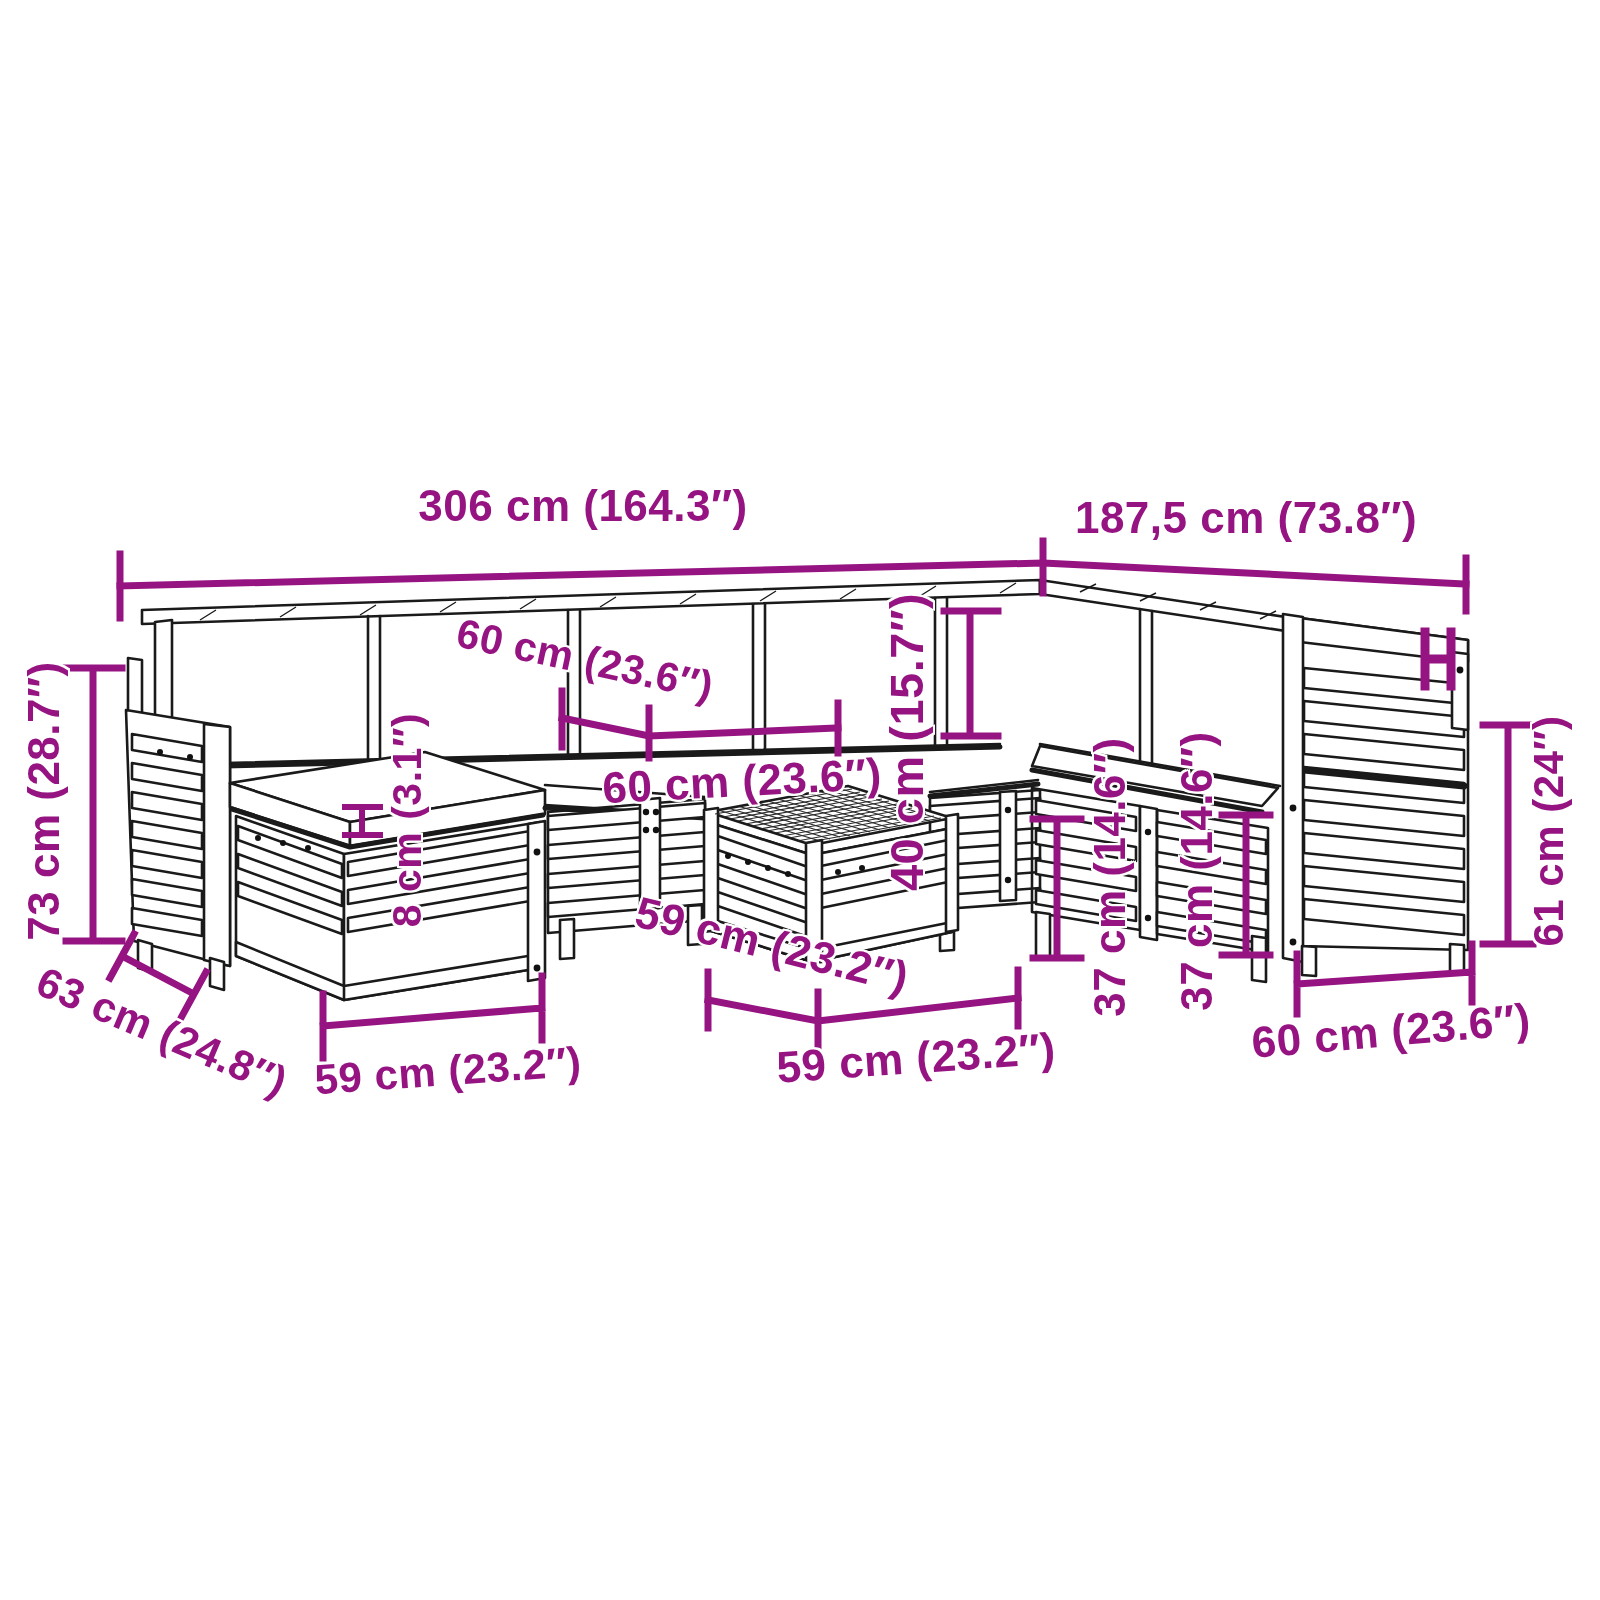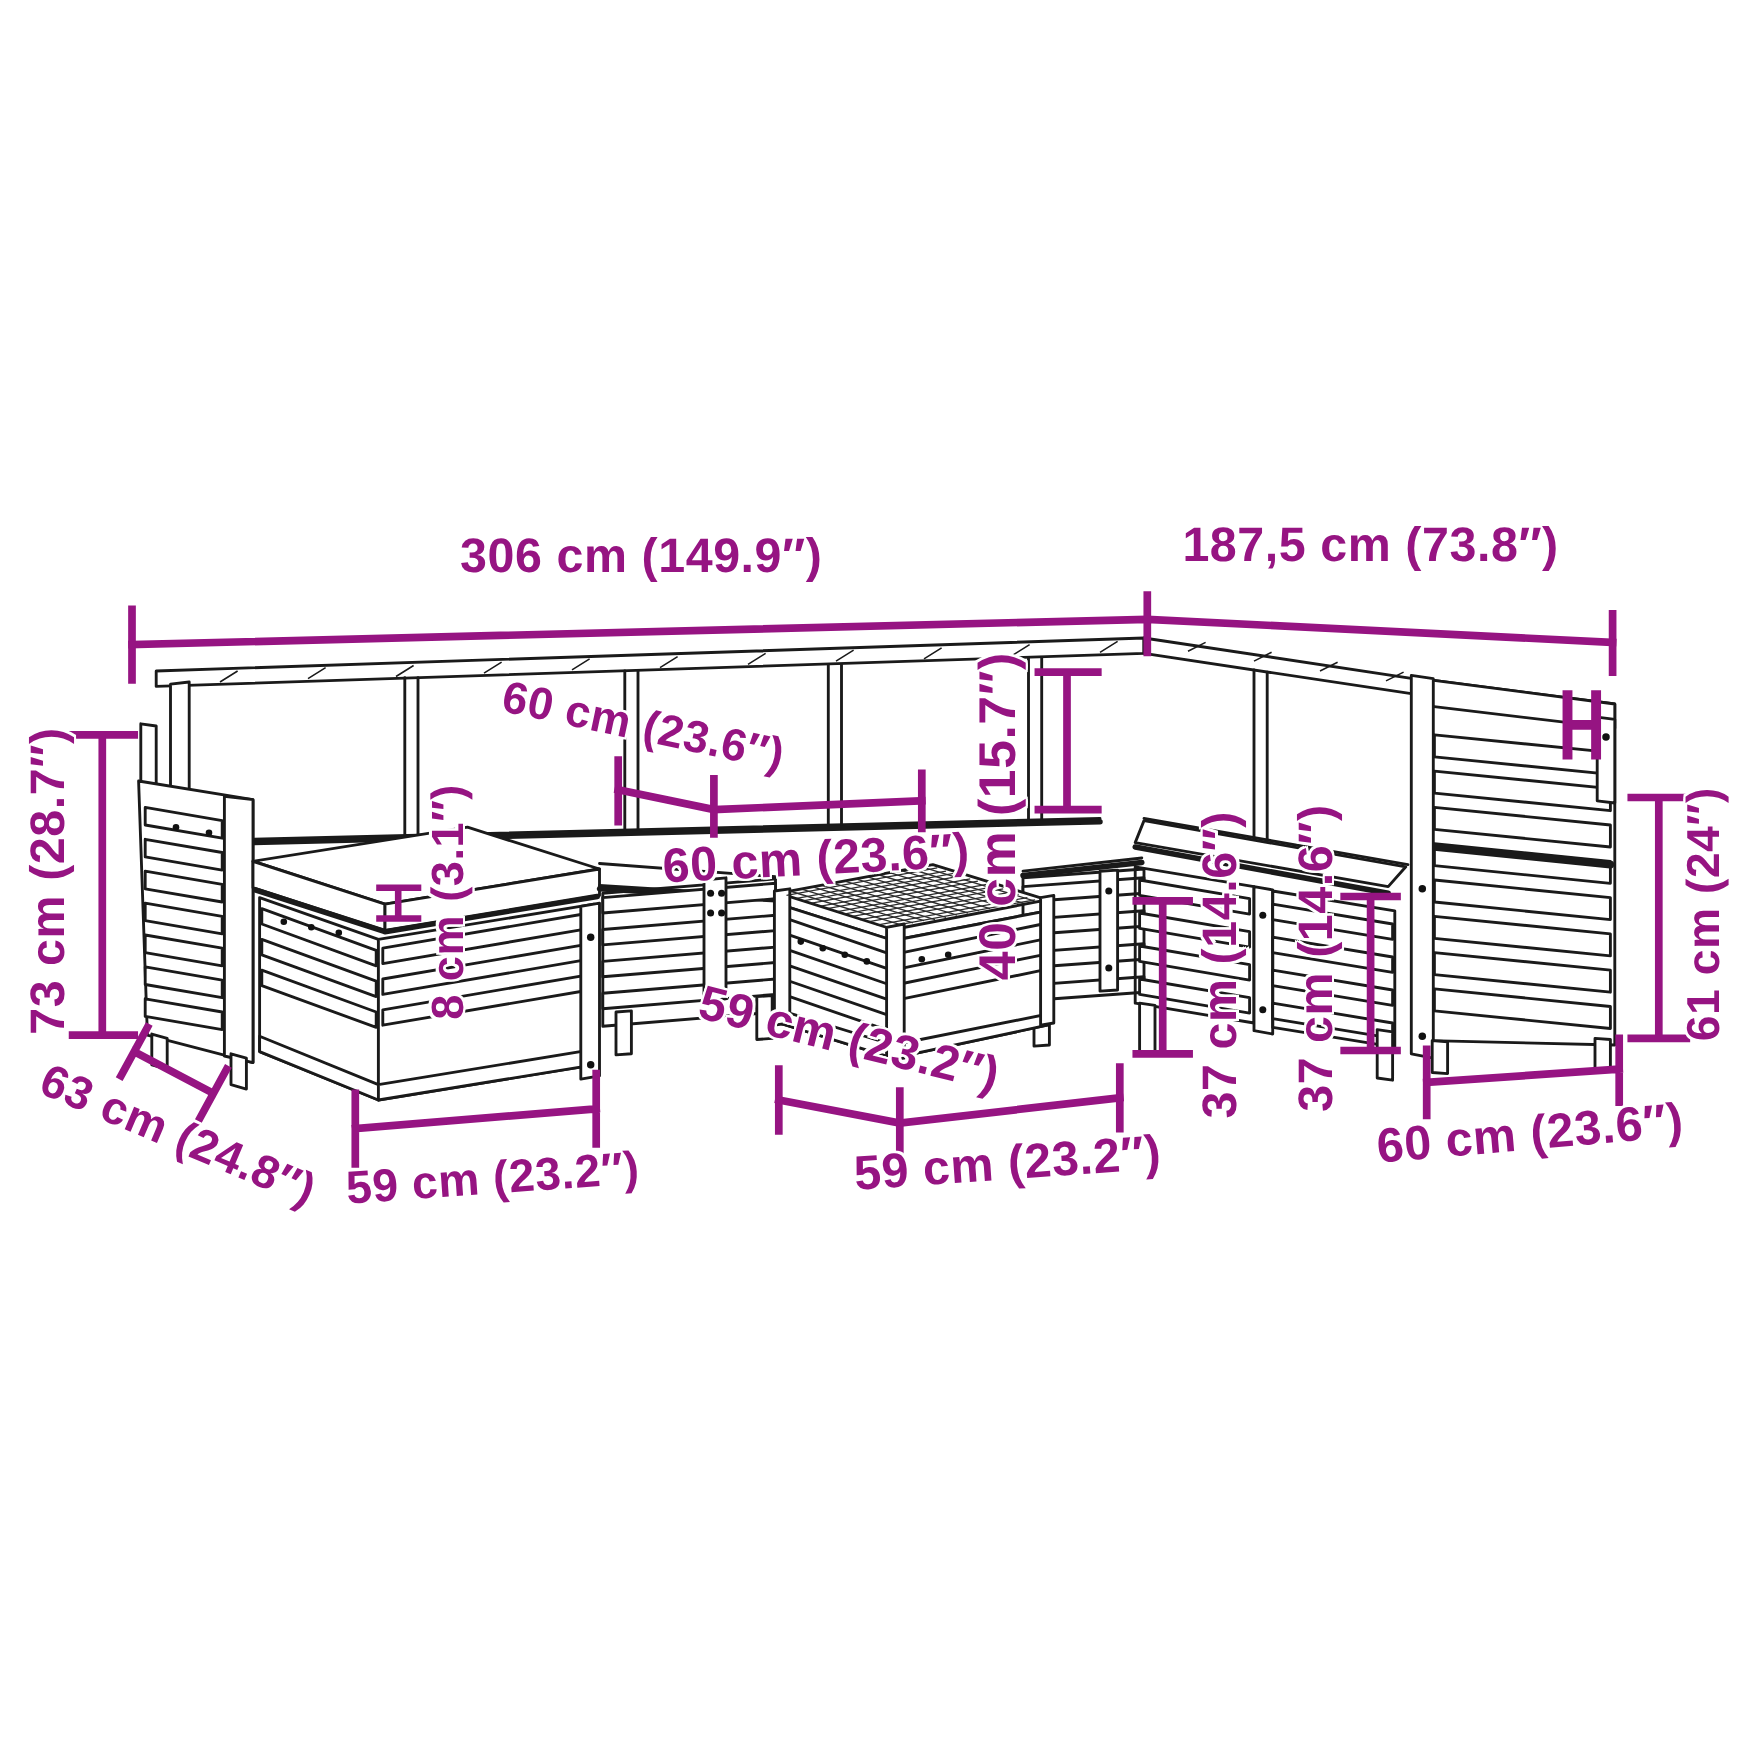--- a/index.html
+++ b/index.html
@@ -167,23 +167,23 @@
       <path d="M1246,815 L1246,955 M1222,815 L1270,815 M1222,955 L1270,955"></path>
 
       <path d="M1425,632 L1425,686 M1451,632 L1451,686 M1425,659 L1451,659" stroke-width="9"></path>
 
       <path d="M1508,725 L1508,944 M1483,725 L1533,725 M1483,944 L1533,944"></path>
 
       <path d="M1297,984 L1472,972 M1297,954 L1297,1014 M1472,944 L1472,1002"></path>
     </g>
   </svg>
 
-  <div class="dim-label" style="left:583px;top:506px;font-size:44px;transform:translate(-50%,-50%);">306 cm (149.9″)</div>
-
-  <div class="dim-label" style="left:1246px;top:496px;font-size:44px;transform:translate(-50%,-50%);">187,5 cm (73.8″)</div>
+  <div class="dim-label" style="left:583px;top:506px;font-size:44px;transform:translate(-50%,-50%);">306 cm (164.3″)</div>
+
+  <div class="dim-label" style="left:1246px;top:518px;font-size:44px;transform:translate(-50%,-50%);">187,5 cm (73.8″)</div>
 
   <div class="dim-label" style="left:44px;top:801px;font-size:44px;transform:translate(-50%,-50%) rotate(-90deg);">73 cm (28.7″)</div>
 
   <div class="dim-label" style="left:162px;top:1032px;font-size:42px;transform:translate(-50%,-50%) rotate(23deg);">63 cm (24.8″)</div>
 
   <div class="dim-label" style="left:448px;top:1071px;font-size:42px;transform:translate(-50%,-50%) rotate(-4deg);">59 cm (23.2″)</div>
 
   <div class="dim-label" style="left:407px;top:820px;font-size:41px;transform:translate(-50%,-50%) rotate(-90deg);">8 cm (3.1″)</div>
 
   <div class="dim-label" style="left:585px;top:660px;font-size:41px;transform:translate(-50%,-50%) rotate(12deg);">60 cm (23.6″)</div>

